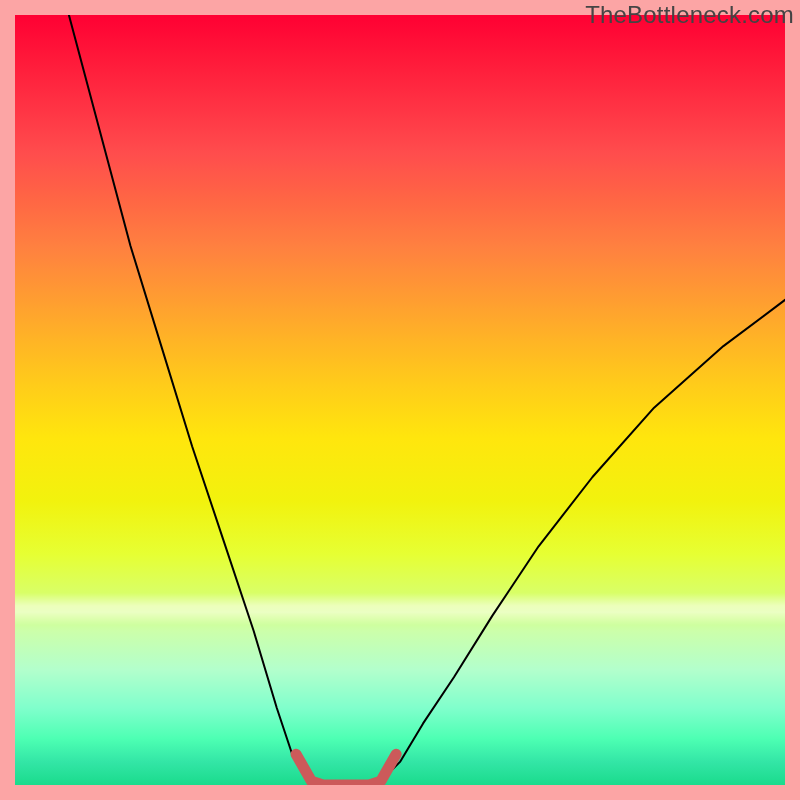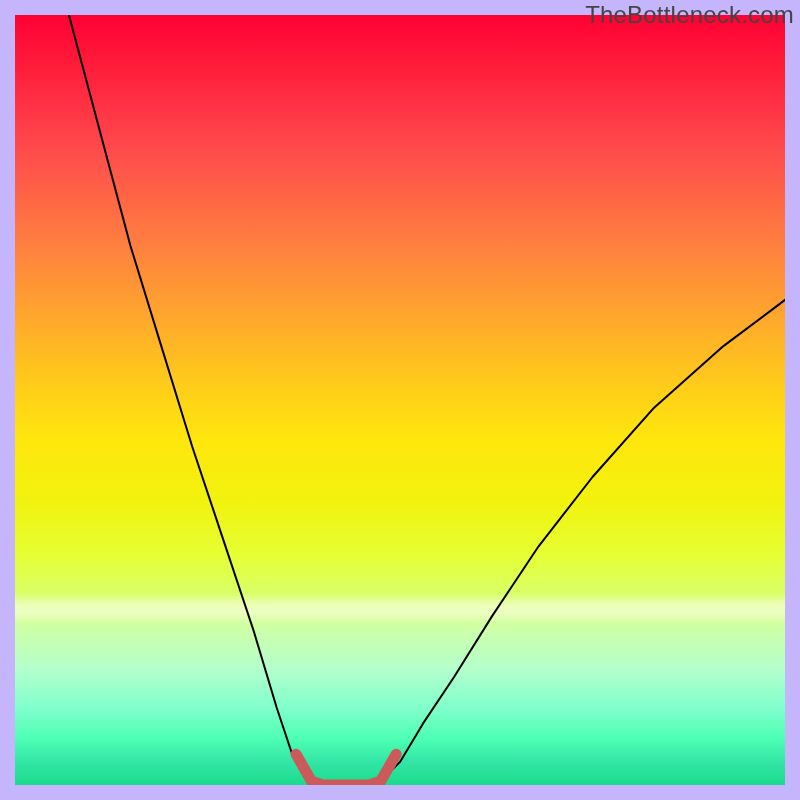--- a/index.html
+++ b/index.html
@@ -8,21 +8,21 @@
     width: 800px;
     height: 800px;
     overflow: hidden;
     font-family: Arial, Helvetica, sans-serif;
     background: #000;
   }
   .frame {
     position: relative;
     width: 800px;
     height: 800px;
-    background: #c4b5fd;
+    background: #fca5a5;
   }
   .plot-area {
     position: absolute;
     left: 15px;
     top: 15px;
     width: 770px;
     height: 770px;
     box-sizing: border-box;
   }
   .gradient-bg {

